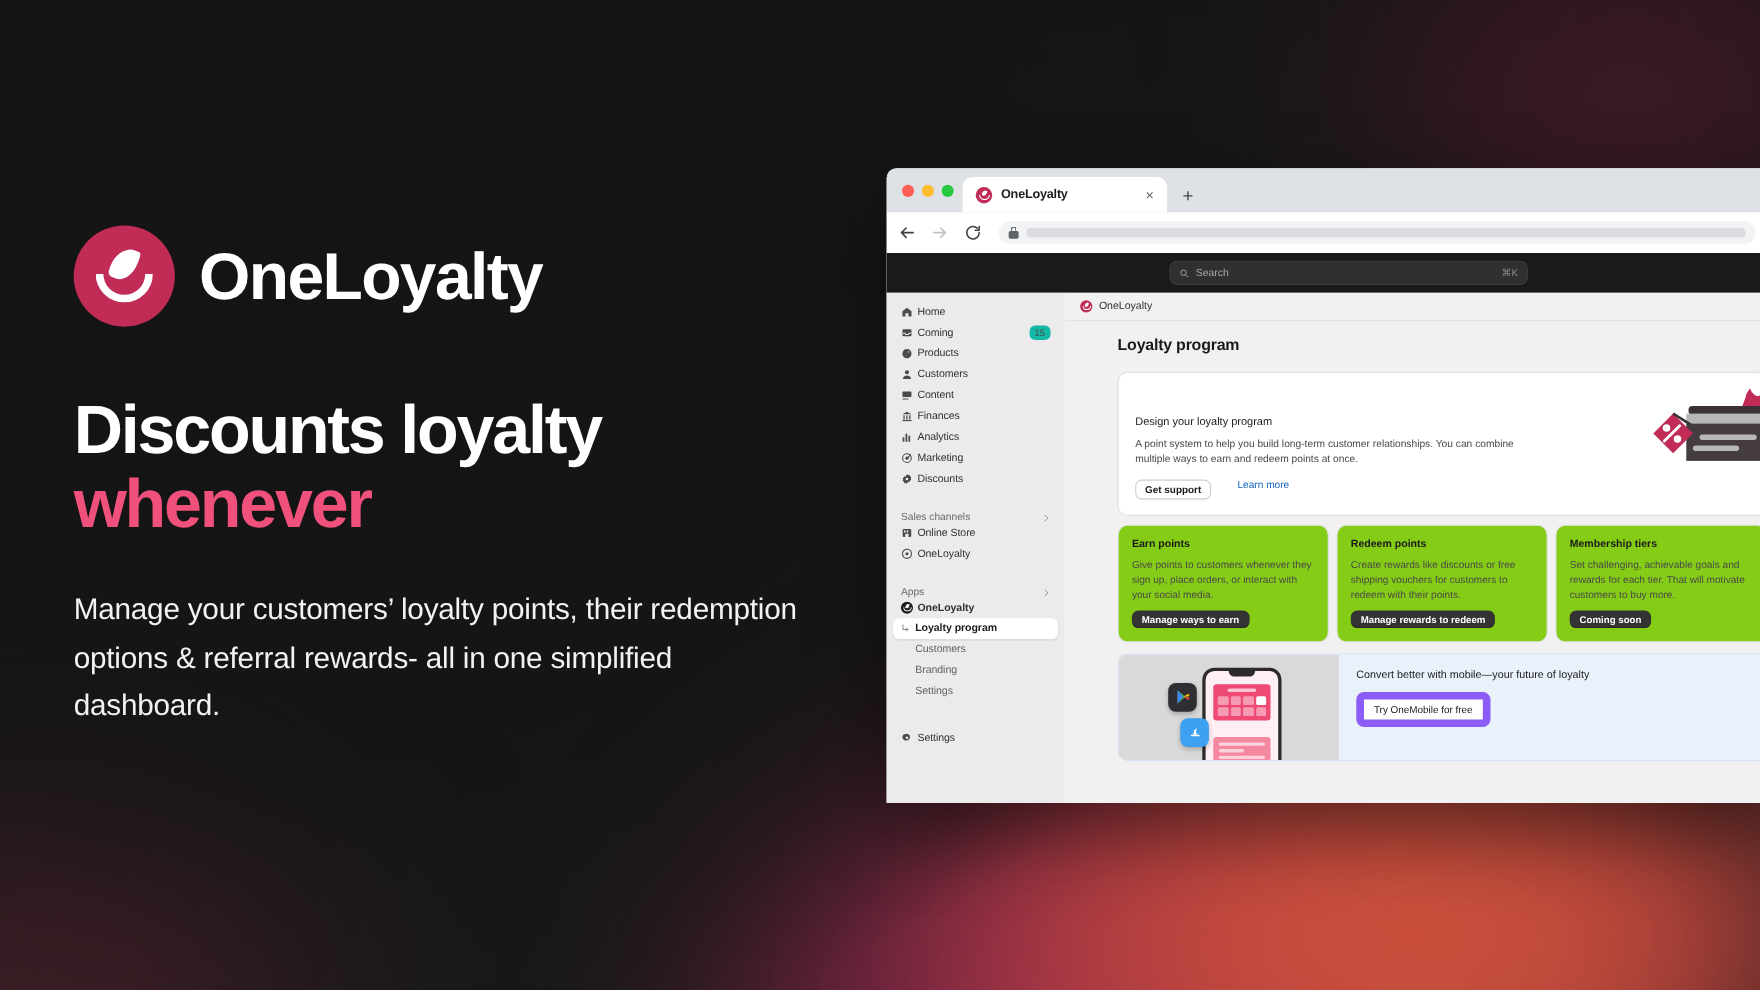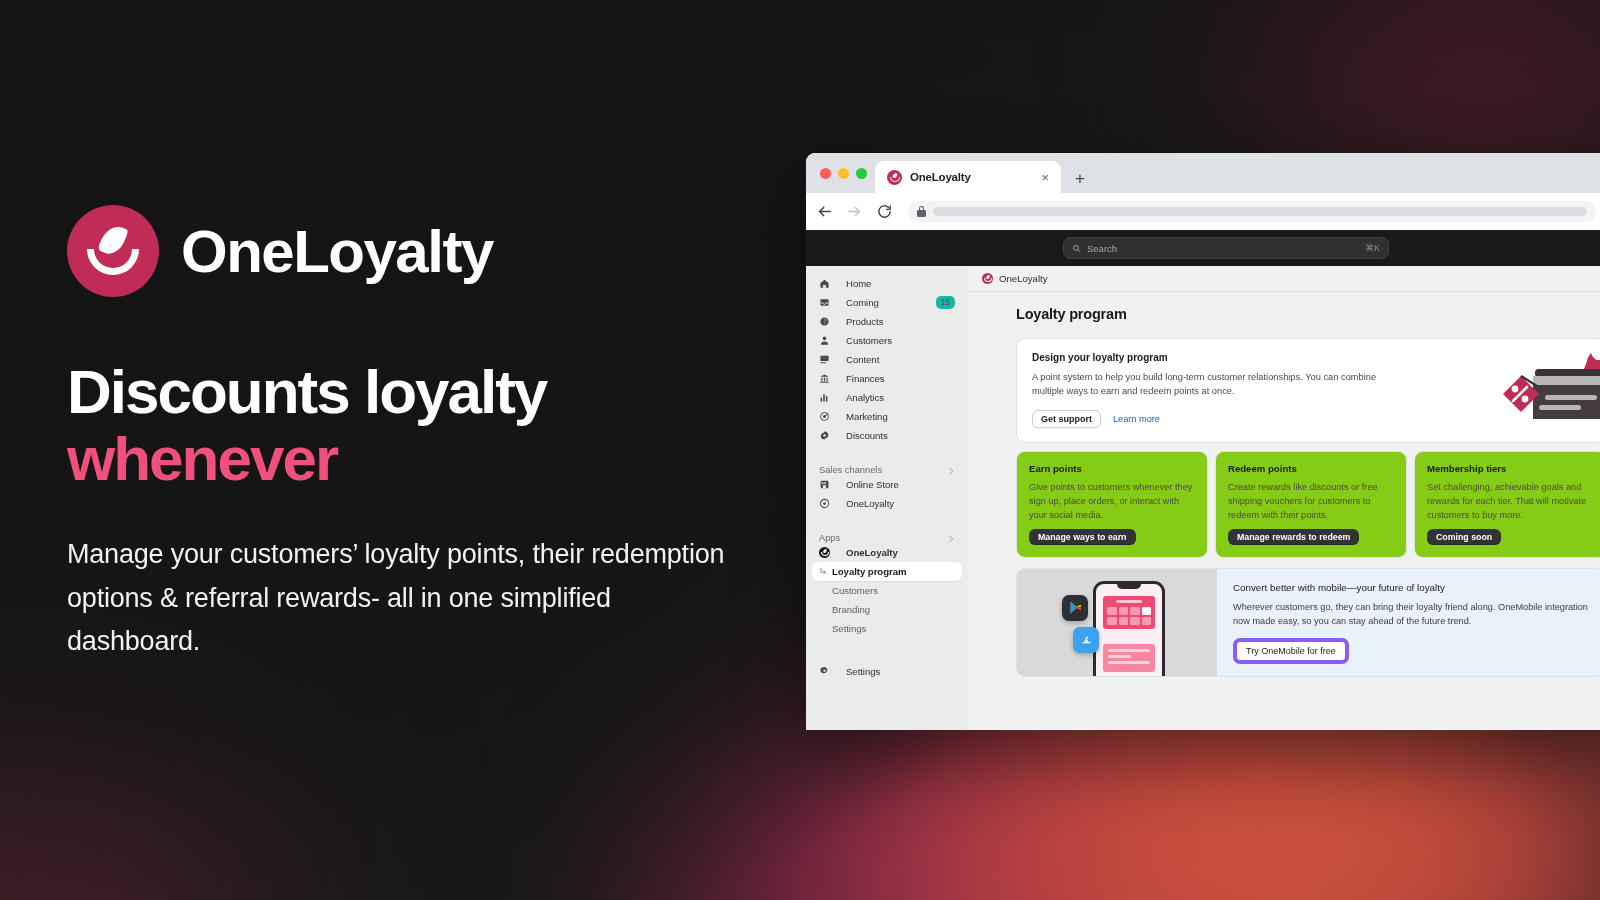--- a/index.html
+++ b/index.html
@@ -194,21 +194,21 @@
 
   
   .sidebar {
     width: 162px; flex: 0 0 162px;
     background: #ebebeb;
     padding: 8px 6px 0 6px;
     font-size: 9.6px;
     color: #303030;
   }
   .nav-item {
-    display: flex; align-items: center; gap: 16px;
+    display: flex; align-items: center; gap: 4px;
     height: 19px; padding: 0 7px;
     border-radius: 6px;
     position: relative;
   }
   .nav-item .lbl { flex: 1 1 auto; letter-spacing: -.05px; }
   .nav-item.selected { background: #fff; font-weight: bold; box-shadow: 0 1px 1px rgba(0,0,0,.06); }
   .nav-item.sub { padding-left: 20px; color: #616161; }
   .nav-item.sub.selected { color: #1a1a1a; }
   .badge {
     background: #14b8a6; color: #4a4a4a;
@@ -269,23 +269,23 @@
 
   .design-card {
     background: #fff;
     border: 1px solid #e1e1e1;
     border-radius: 9px;
     padding: 13px 15px 14px 15px;
     position: relative;
     overflow: hidden;
     min-height: 86px;
   }
-  .dc-title { font-size: 10px; font-weight: bold; color: #1a1a1a; }
+  .dc-title { font-size: 10px; font-weight: normal; color: #1a1a1a; margin-top: 26px; }
   .dc-desc { font-size: 9.3px; color: #4a4a4a; line-height: 1.55; margin-top: 7px; max-width: 372px; }
-  .dc-actions { display: flex; align-items: center; gap: 12px; margin-top: 11px; }
+  .dc-actions { display: flex; align-items: flex-start; gap: 24px; margin-top: 11px; }
   .btn-plain {
     background: #fff; border: 1px solid #d0d0d0;
     border-radius: 6px; padding: 3px 8px;
     font-size: 9px; color: #1a1a1a; font-weight: bold;
     box-shadow: 0 1px 0 rgba(0,0,0,.05);
   }
   .link-blue { font-size: 9.2px; color: #1565c0; }
 
   
   .card-art { position: absolute; right: -20px; top: 10px; width: 150px; height: 80px; }
@@ -357,21 +357,21 @@
     box-shadow: 0 2px 5px rgba(0,0,0,.25);
     display: flex; align-items: center; justify-content: center;
   }
   .store-play { left: 45px; top: 26px; background: #2f2f33; }
   .store-apple { left: 56px; top: 58px; background: #3ea0f0; }
   .banner-text { flex: 1 1 auto; padding: 13px 16px 12px 16px; min-width: 0; }
   .bn-title { font-size: 9.8px; font-weight: normal; color: #1a1a1a; }
   .bn-desc { font-size: 9.2px; color: #3d3d3d; line-height: 1.55; margin-top: 7px; }
   .btn-white-pill {
     display: inline-block; margin-top: 10px;
-    background: #fff; border: 4px solid #8b5cf6;
+    background: #fff; border: 7px solid #8b5cf6;
     border-radius: 7px; padding: 4px 9px;
     font-size: 9px; color: #1a1a1a;
   }
 </style>
 </head>
 <body>
 
 <div id="bg-root">
   <div class="glow glow-crimson-top"></div>
   <div class="glow glow-pink"></div>
@@ -673,21 +673,20 @@
                 </svg>
               </div>
               <div class="store-ic store-apple">
                 <svg viewBox="0 0 24 24" width="15" height="15">
                   <path d="M6.5 17h11M9 17l4.5-9M14.5 17L11 10" stroke="#fff" stroke-width="2" stroke-linecap="round" fill="none"></path>
                 </svg>
               </div>
             </div>
             <div class="banner-text">
               <div class="bn-title">Convert better with mobile—your future of loyalty</div>
-              <div class="bn-desc">Wherever customers go, they can bring their loyalty friend along. OneMobile integration now made easy, so you can stay ahead of the future trend.</div>
               <span class="btn-white-pill">Try OneMobile for free</span>
             </div>
           </div>
 
         </div>
       </div>
     </div>
   </div>
 </div>
 

